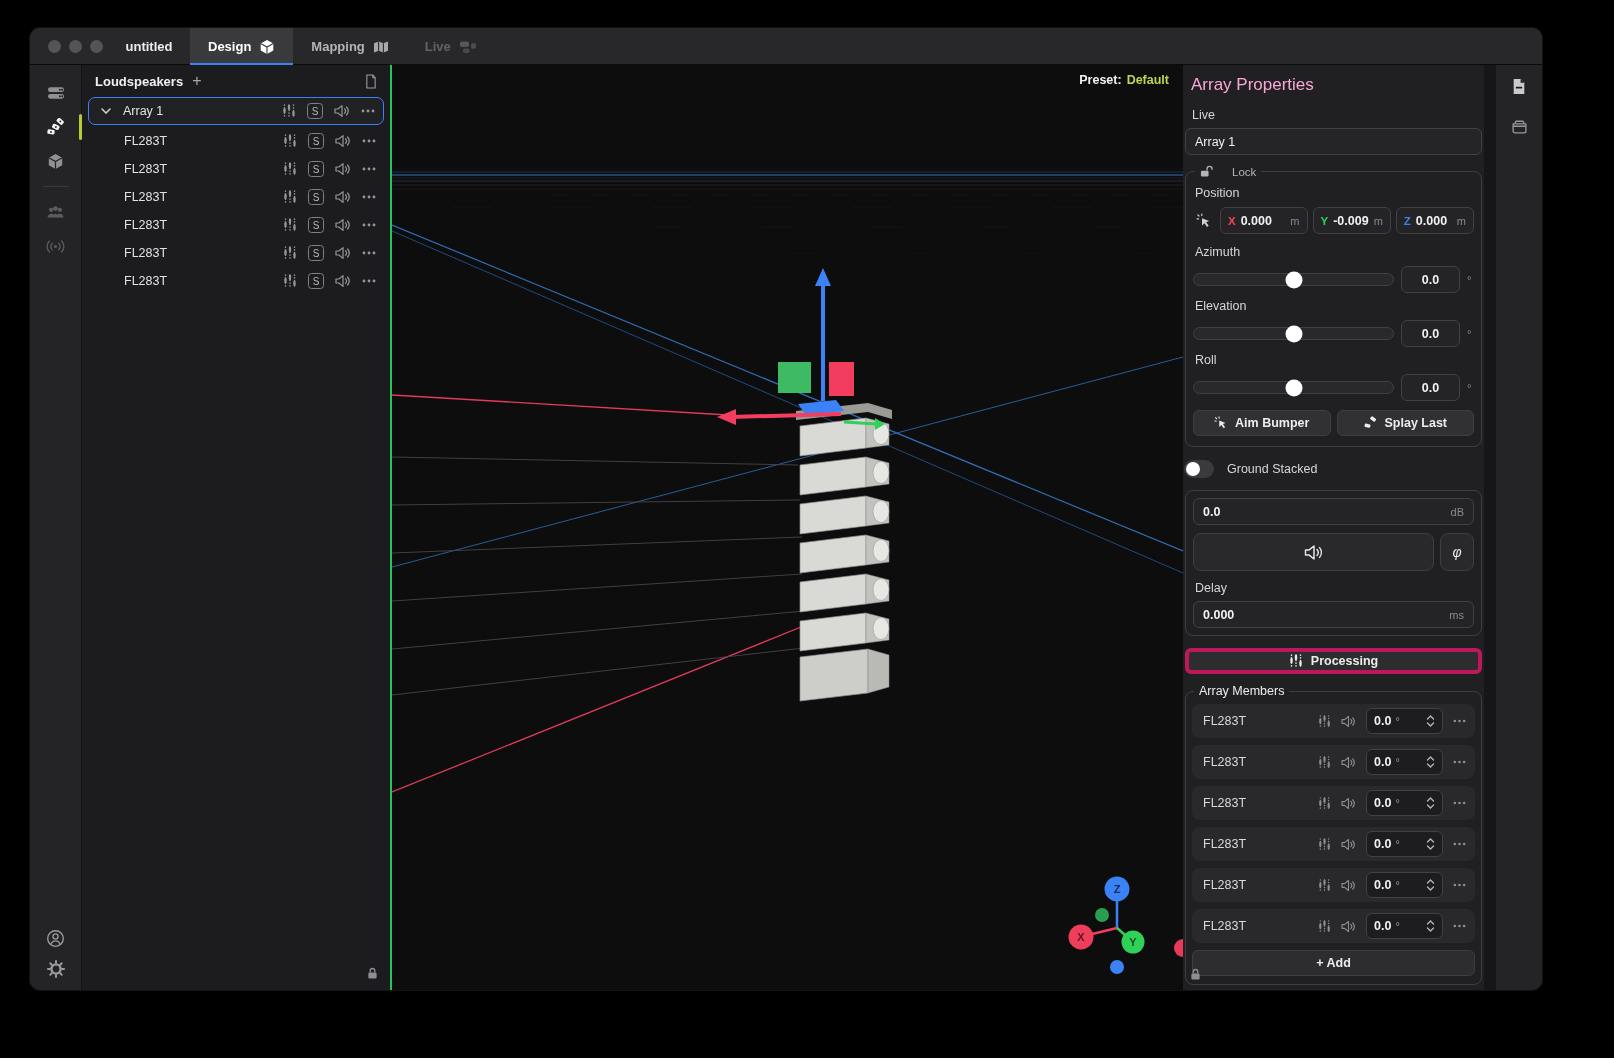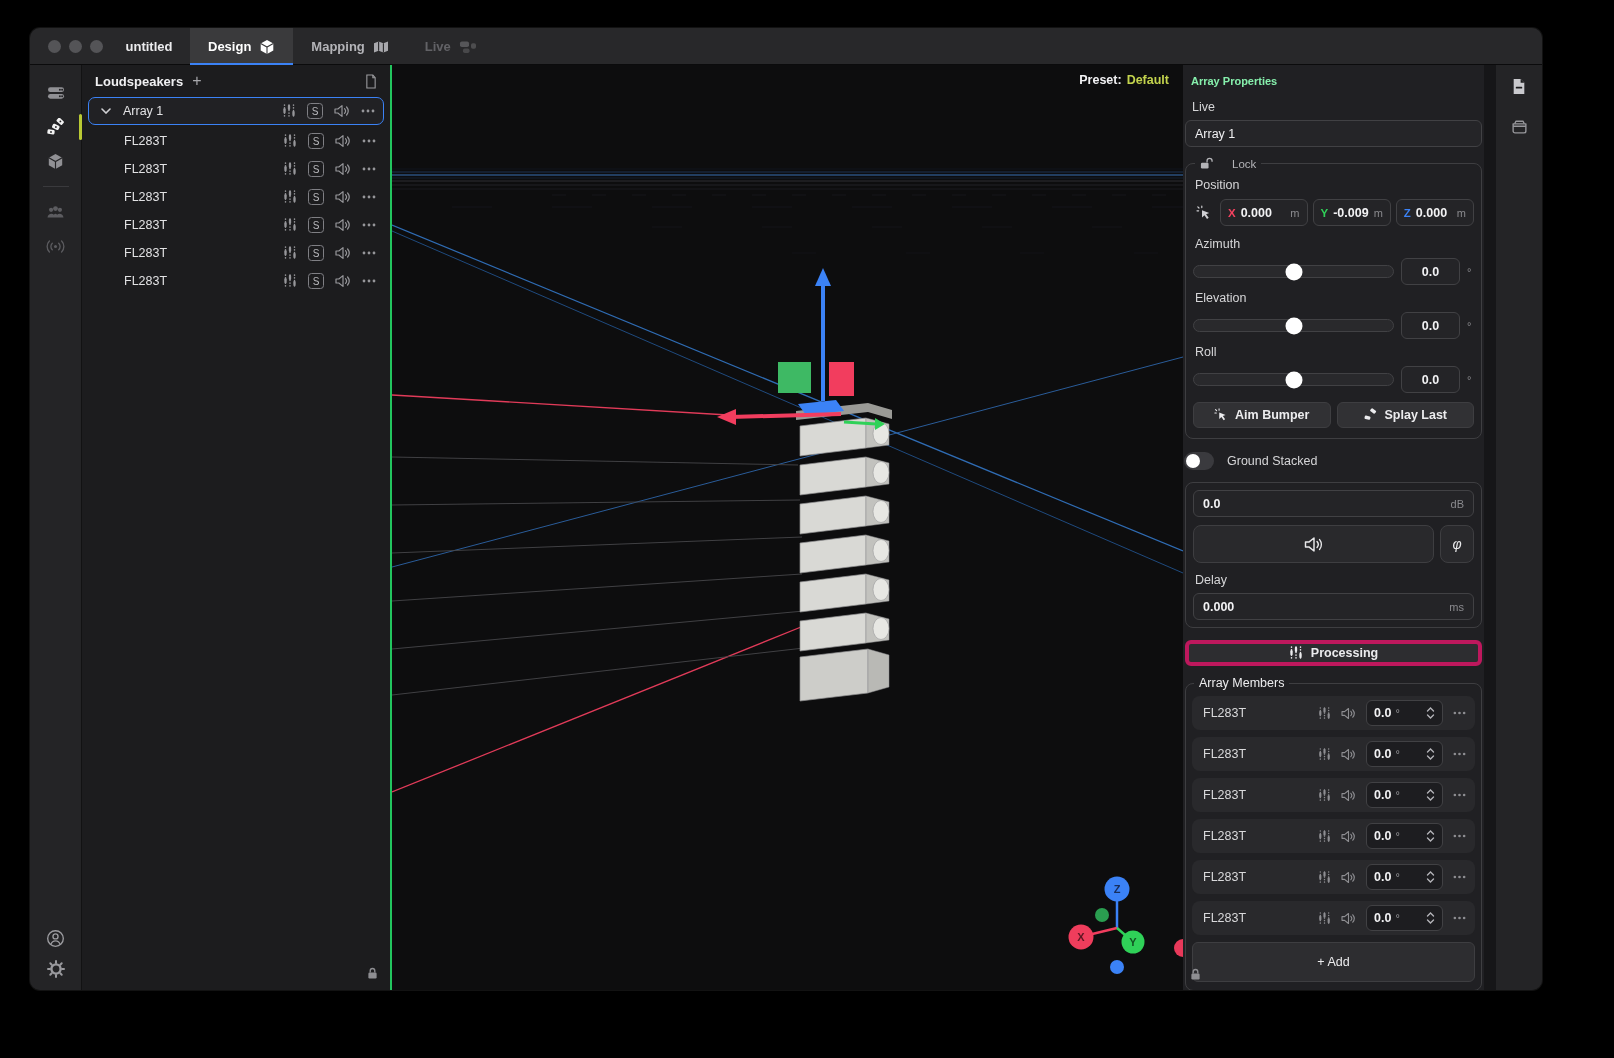--- a/index.html
+++ b/index.html
@@ -51,21 +51,21 @@
 
   
   .viewport { position:absolute; left:362px; top:37px; bottom:0; width:791px; background:#0d0d0e; }
   .viewport svg.scene { position:absolute; inset:0; }
   .preset { position:absolute; top:8px; right:14px; font-size:12.5px; }
   .preset .p-label { color:#f2f2f4; font-weight:700; }
   .preset .p-value { color:#c3d34d; font-weight:600; margin-left:5px; }
 
   
   .props { position:absolute; left:1153px; top:37px; bottom:0; width:301px; background:#202023; padding:0 0; overflow:hidden; }
-  .p-title { margin:10px 0 0 8px; color:#86efac; font-size:11px; font-weight:700; }
+  .p-title { margin:10px 0 0 8px; color:#f9a8d4; font-size:17px; font-weight:400; }
   .p-label { margin:13px 0 6px 9px; color:#d6d6d8; font-size:12.5px; }
   .text-field { margin:0 2px; height:27px; background:#252528; border:1px solid #414144; border-radius:6px;
                 display:flex; align-items:center; padding:0 9px; }
   .text-field input { background:transparent; border:none; outline:none; color:#f0f0f2; font-size:12.5px; width:100%;
                       font-family:"Liberation Sans", sans-serif; }
   fieldset { border:1px solid #3e3e41; border-radius:8px; margin:10px 2px 0; padding:2px 7px 10px; }
   legend { display:flex; align-items:center; gap:19px; color:#b4b4b8; font-size:11.5px; padding:0 5px; margin-left:2px; }
   .sub-label { color:#d6d6d8; font-size:12.5px; margin:6px 0 7px 2px; }
   .pos-row { display:flex; align-items:center; gap:5px; }
   .pick-btn { width:22px; color:#cfcfd3; display:flex; justify-content:center; }
@@ -101,22 +101,22 @@
   .inner-label { color:#d6d6d8; font-size:12.5px; margin:10px 0 6px 2px; }
   .wide-btn { margin:12px 2px 0; height:26px; background:#2d2d30; border:4px solid #be185d; border-radius:6px;
               display:flex; align-items:center; justify-content:center; gap:8px; color:#ececee; font-size:12.5px; font-weight:600; }
   .member-row { height:34px; background:#29292c; border-radius:8px; margin-bottom:7px;
                 display:flex; align-items:center; padding:0 9px 0 11px; color:#d9d9db; font-size:12.5px; }
   .member-row .m-icons { display:flex; align-items:center; gap:10px; color:#8e8e92; margin-left:auto; }
   .spin-box { width:77px; height:26px; background:#1d1d20; border:1px solid #414144; border-radius:6px;
               display:flex; align-items:center; padding:0 7px; gap:4px; color:#f2f2f4; font-weight:600; font-size:12.5px; }
   .spin-box .su { color:#9a9a9e; font-weight:400; font-size:11px; }
   .spin-box .chev { margin-left:auto; color:#b4b4b8; display:flex; }
-  .add-btn { margin-top:1px; height:40px; background:#2d2d30; border:1px solid #3e3e41; border-radius:6px;
-             display:flex; align-items:center; justify-content:center; color:#ececee; font-size:12.5px; font-weight:400; }
+  .add-btn { margin-top:1px; height:26px; background:#2d2d30; border:1px solid #3e3e41; border-radius:6px;
+             display:flex; align-items:center; justify-content:center; color:#ececee; font-size:12.5px; font-weight:700; }
   .props-lock { position:absolute; left:7px; bottom:9px; color:#8e8e92; }
 
   
   .gap-strip { position:absolute; left:1454px; top:37px; bottom:0; width:12px; background:#161618; }
   .right-rail { position:absolute; left:1466px; top:37px; bottom:0; width:46px; background:#242426;
                 display:flex; flex-direction:column; align-items:center; padding-top:8px; gap:14px; }
   .rr-btn { width:30px; height:26px; display:flex; align-items:center; justify-content:center; }
   svg { display:block; }
 </style>
 </head>

